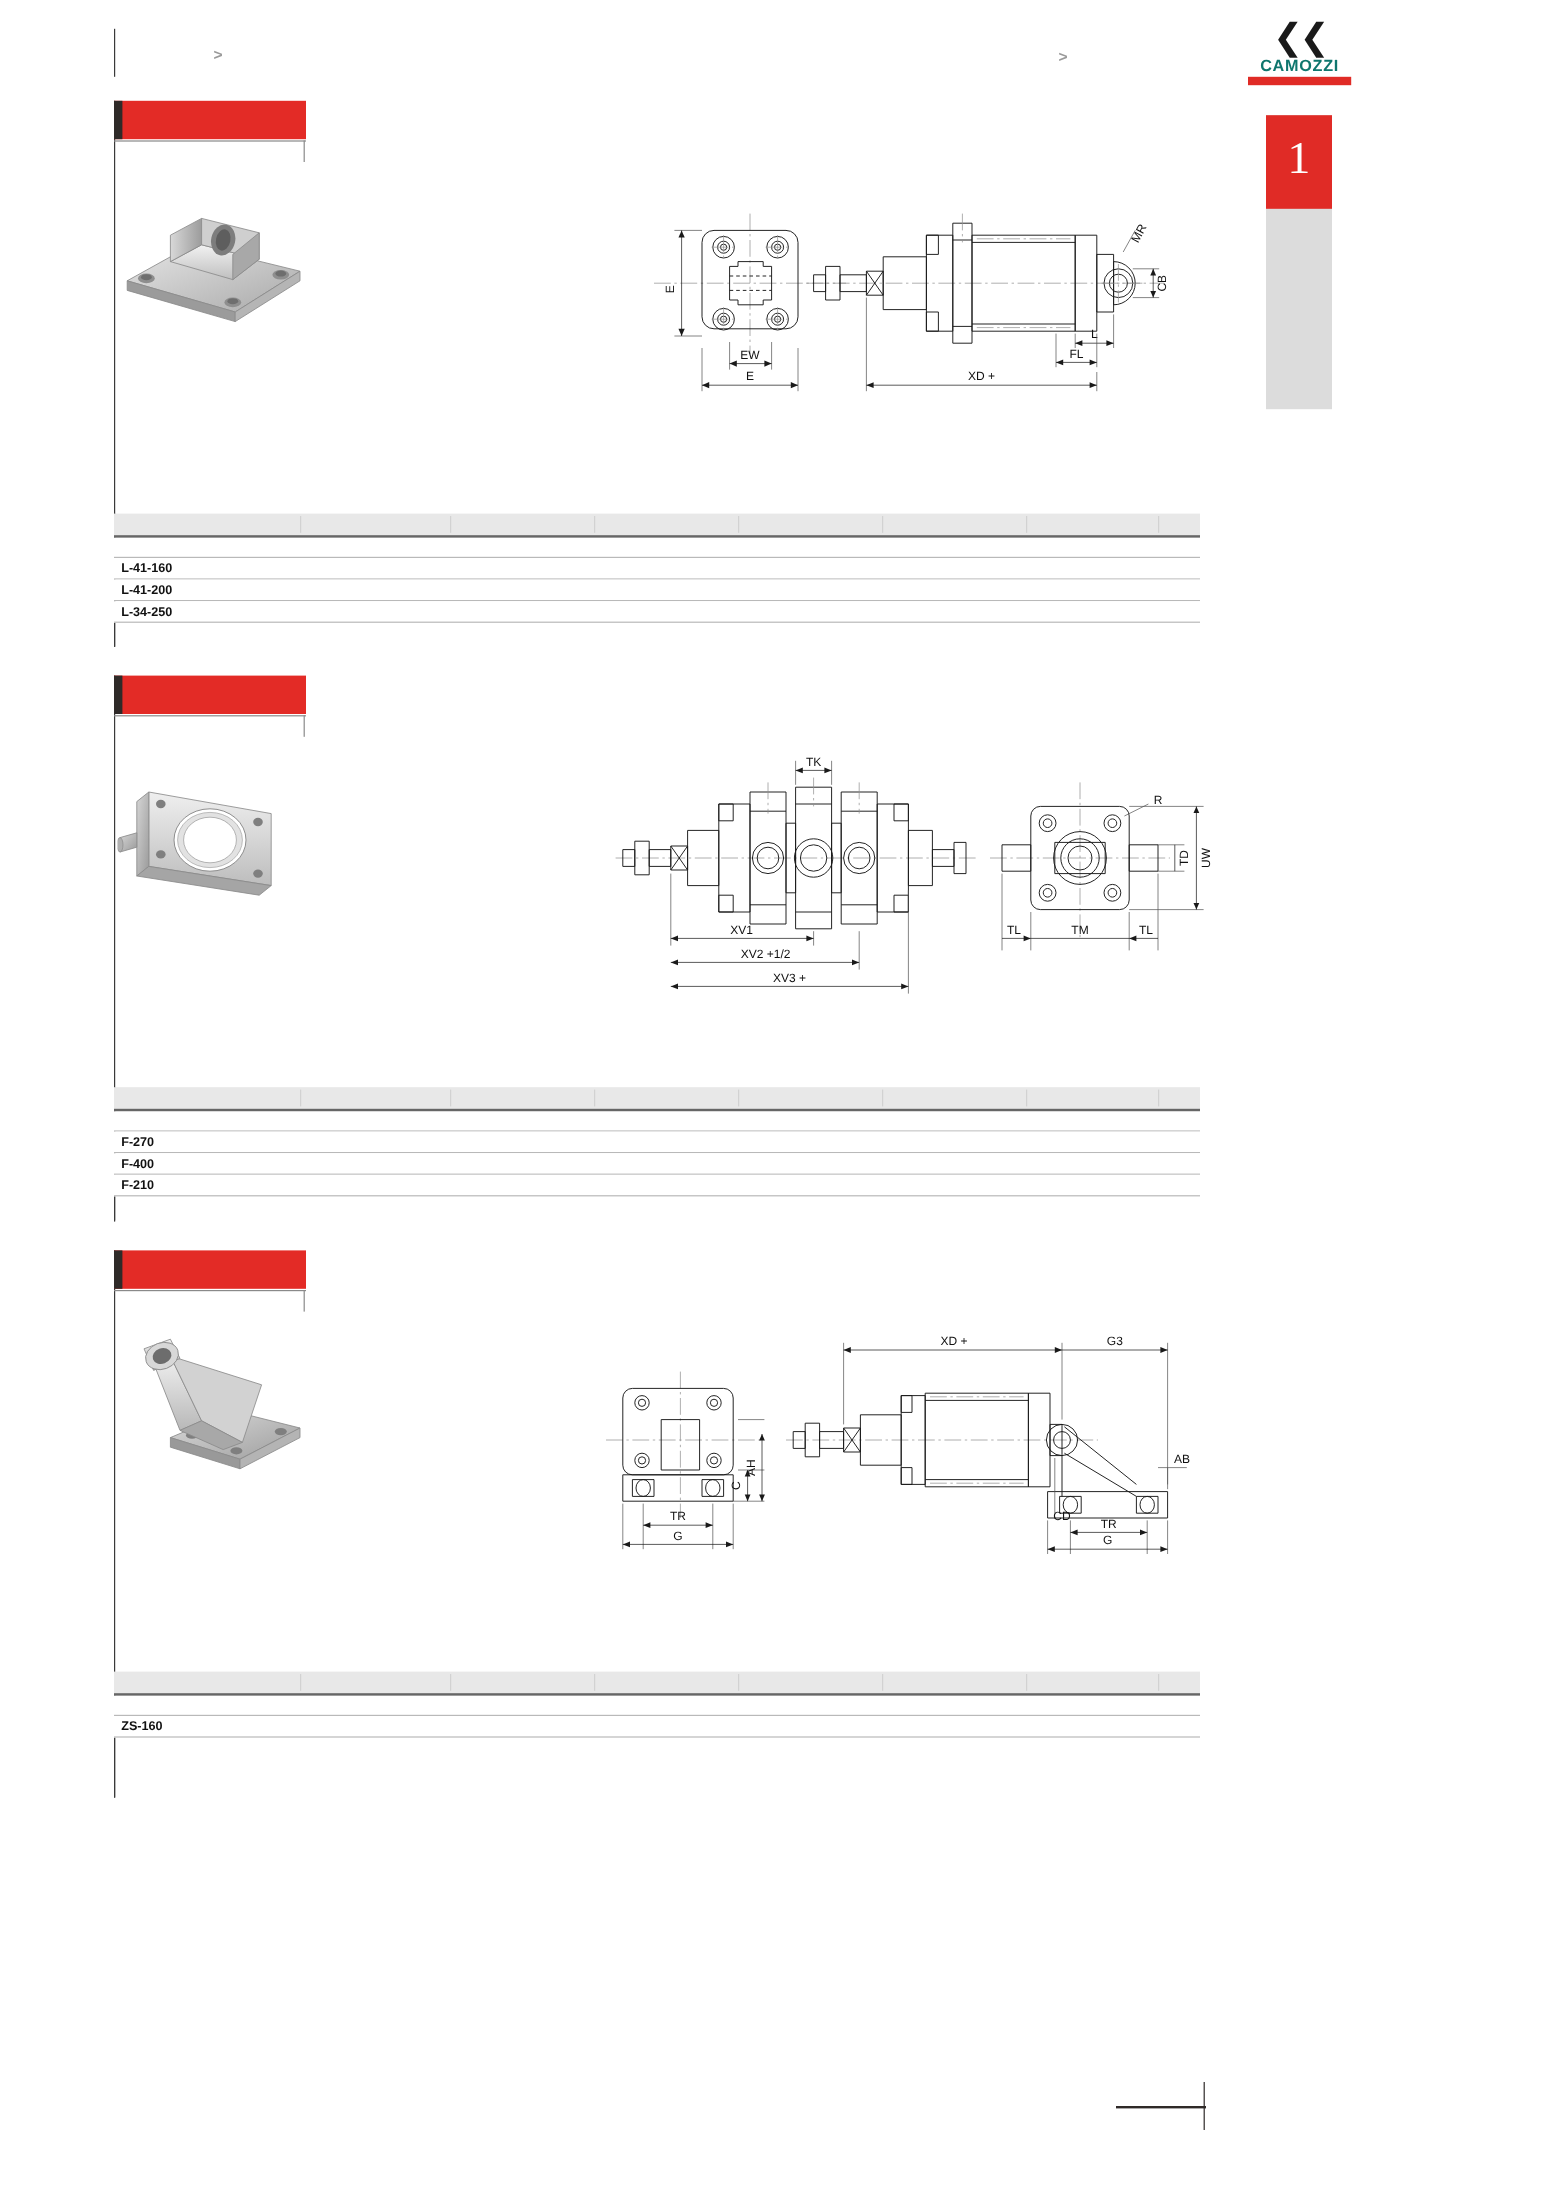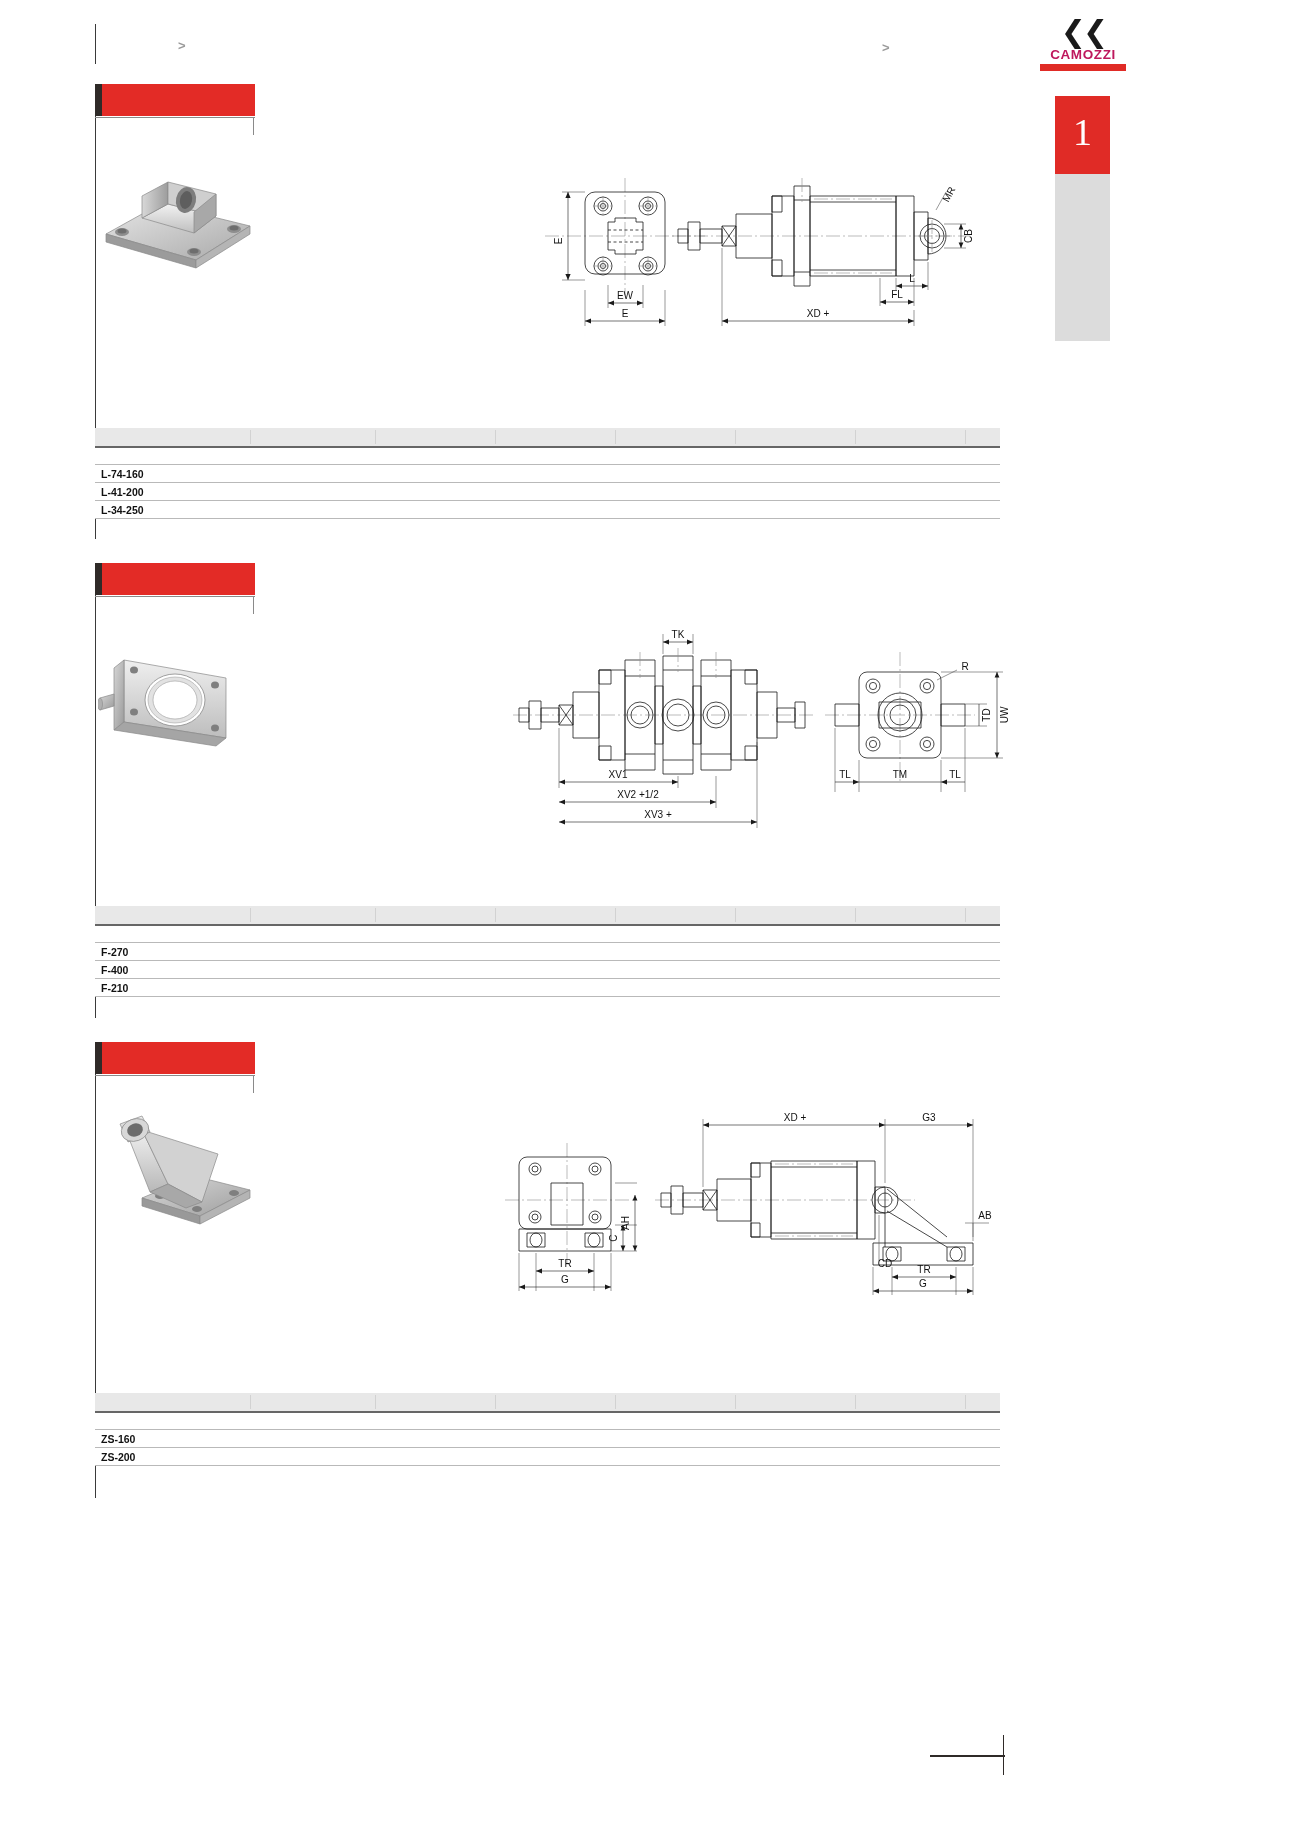--- a/index.html
+++ b/index.html
@@ -26,21 +26,21 @@
   .chev.c1 { left:178px; top:38px; }
   .chev.c2 { left:882px; top:40px; }
 
   .logo { position:absolute; left:1040px; top:18px; width:86px; text-align:center; }
   .logo-mark {
     font-size:30px; font-weight:bold; color:#1a1a1a;
     line-height:0.95; letter-spacing:-3px;
     font-family:"DejaVu Sans", sans-serif;
   }
   .logo-word {
-    font-size:13.5px; font-weight:bold; color:#be185d;
+    font-size:13.5px; font-weight:bold; color:#0f766e;
     letter-spacing:0.6px; line-height:1.1; margin-top:1px;
   }
   .logo-bar { height:7px; background:#e02b26; margin-top:2px; }
 
   
   .tab-grey {
     position:absolute; left:1055px; top:96px;
     width:55px; height:245px; background:#dcdcdc;
   }
   .tab-red {
@@ -315,21 +315,21 @@
       <div class="hdr">
         <div class="colsep" style="left:155px;"></div>
         <div class="colsep" style="left:280px;"></div>
         <div class="colsep" style="left:400px;"></div>
         <div class="colsep" style="left:520px;"></div>
         <div class="colsep" style="left:640px;"></div>
         <div class="colsep" style="left:760px;"></div>
         <div class="colsep" style="left:870px;"></div>
       </div>
       <div class="spacer"></div>
-      <div class="row">L-74-160</div>
+      <div class="row">L-41-160</div>
       <div class="row">L-41-200</div>
       <div class="row">L-34-250</div>
     </div>
   </div>
 
   <div class="section" style="top:0;">
 
     <div class="sec-left-rule" style="top:563px; height:455px;"></div>
     <div class="title-bar" style="top:563px;"></div>
     <div class="title-underline" style="left:95px; top:596px; width:160px;"></div>
@@ -669,20 +669,19 @@
         <div class="colsep" style="left:155px;"></div>
         <div class="colsep" style="left:280px;"></div>
         <div class="colsep" style="left:400px;"></div>
         <div class="colsep" style="left:520px;"></div>
         <div class="colsep" style="left:640px;"></div>
         <div class="colsep" style="left:760px;"></div>
         <div class="colsep" style="left:870px;"></div>
       </div>
       <div class="spacer"></div>
       <div class="row">ZS-160</div>
-      <div class="row">ZS-200</div>
     </div>
   </div>
 
   <div class="footer-rule"></div>
   <div class="footer-tick"></div>
 
 </div>
 
 </body></html>

